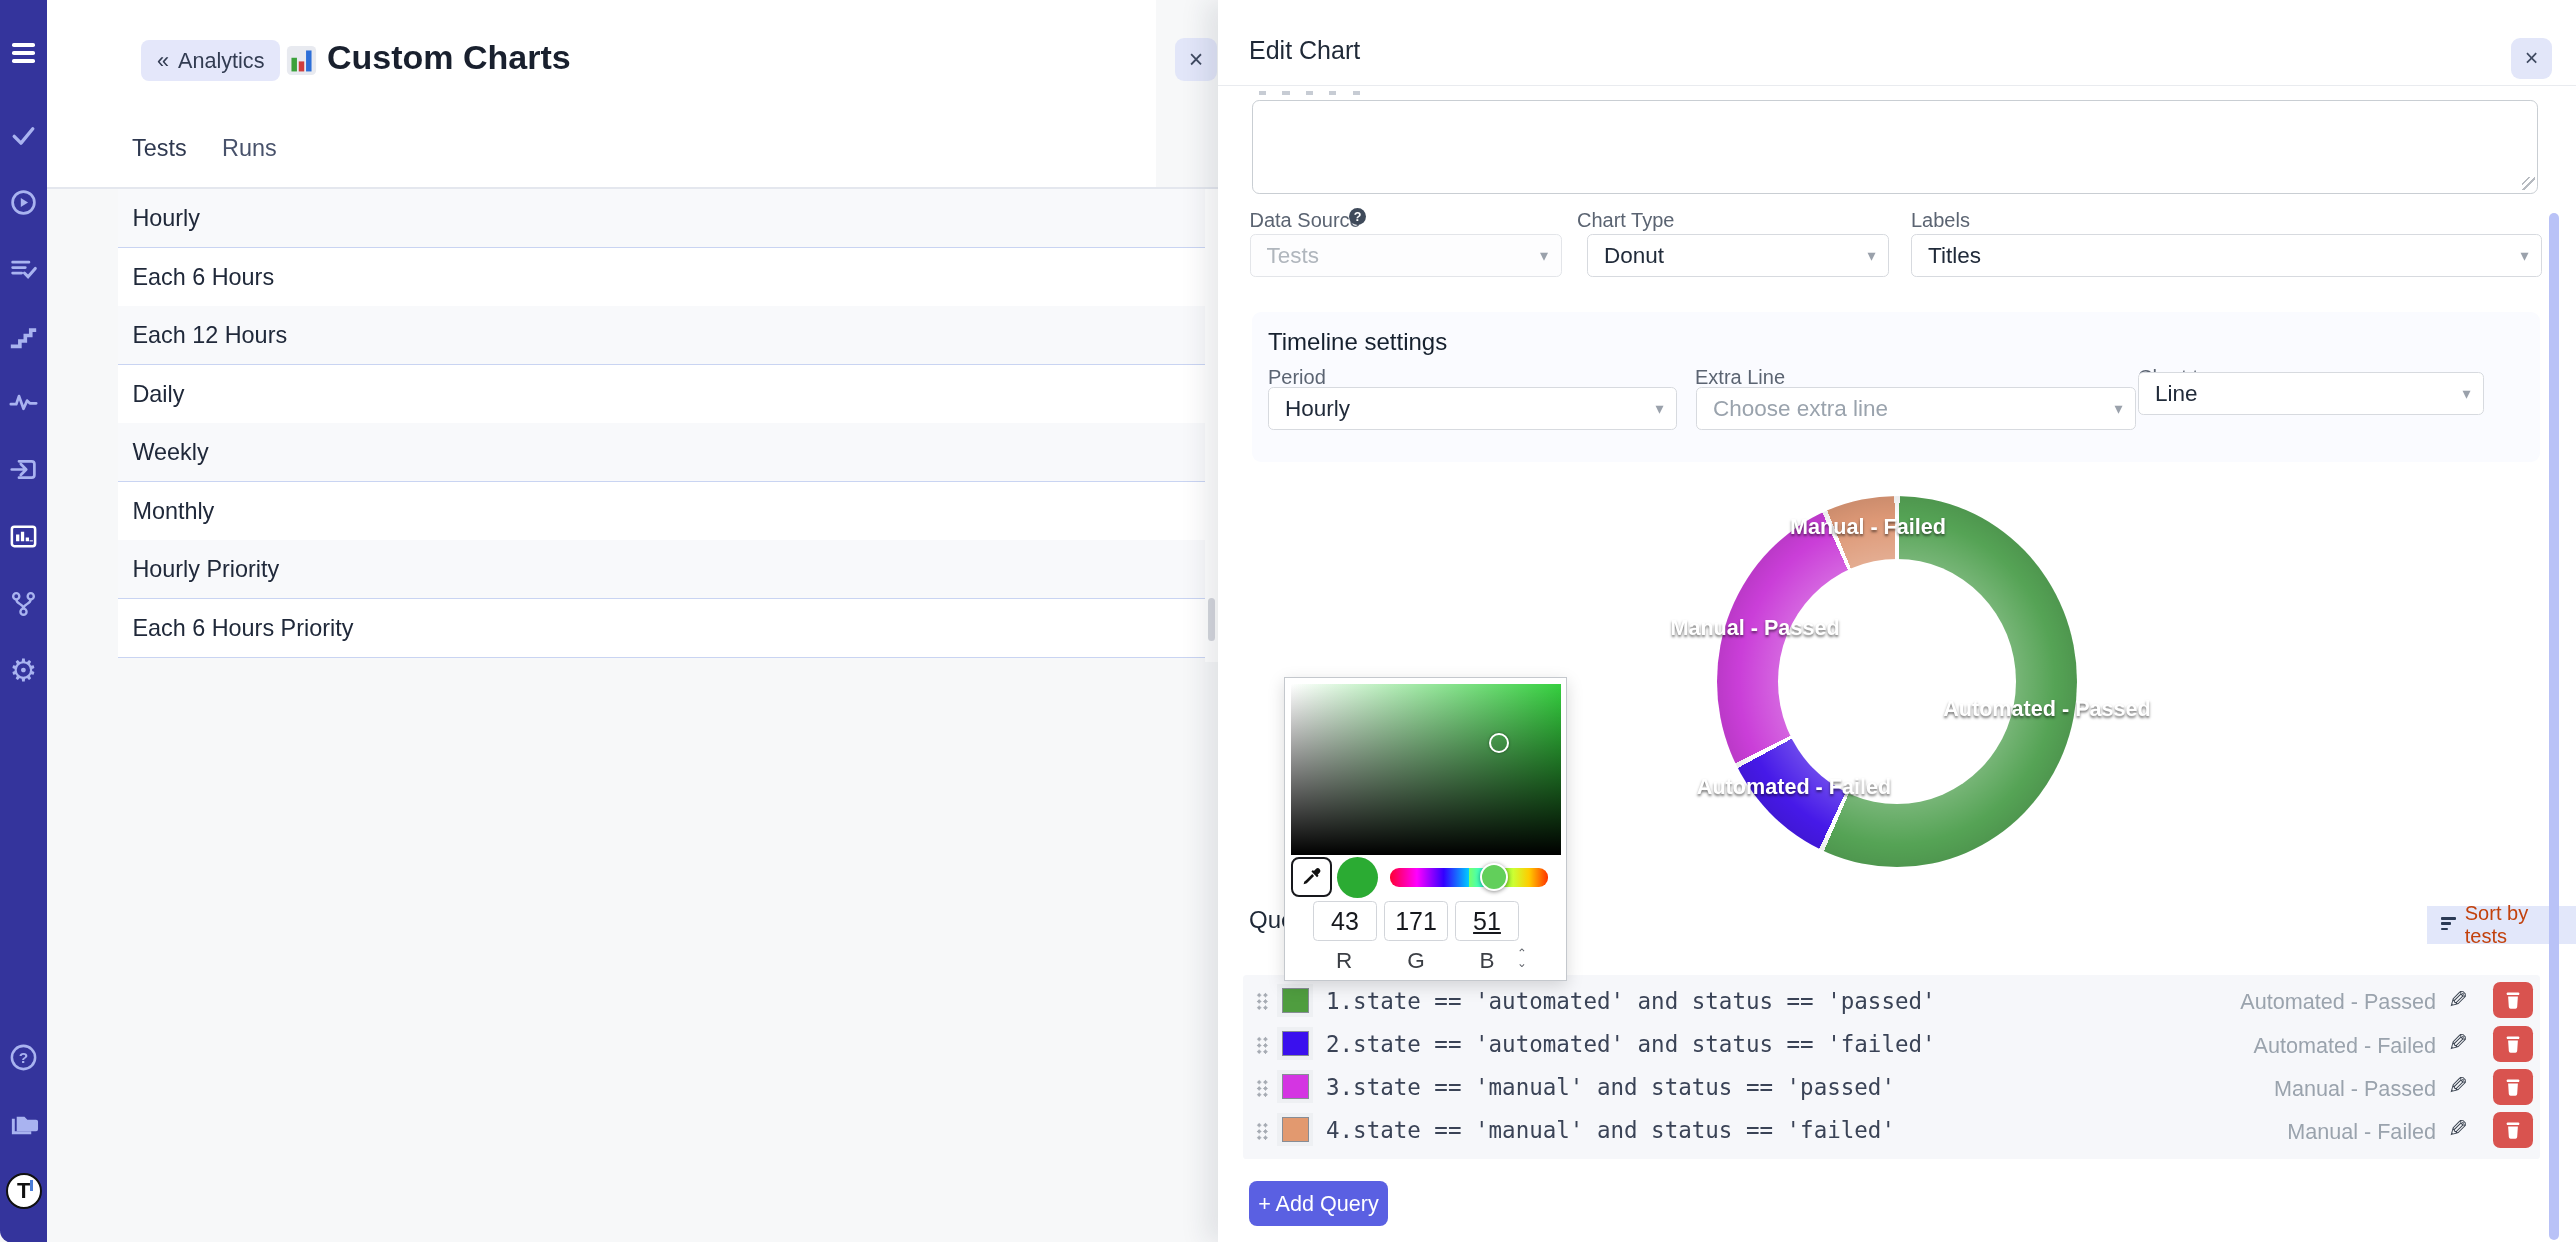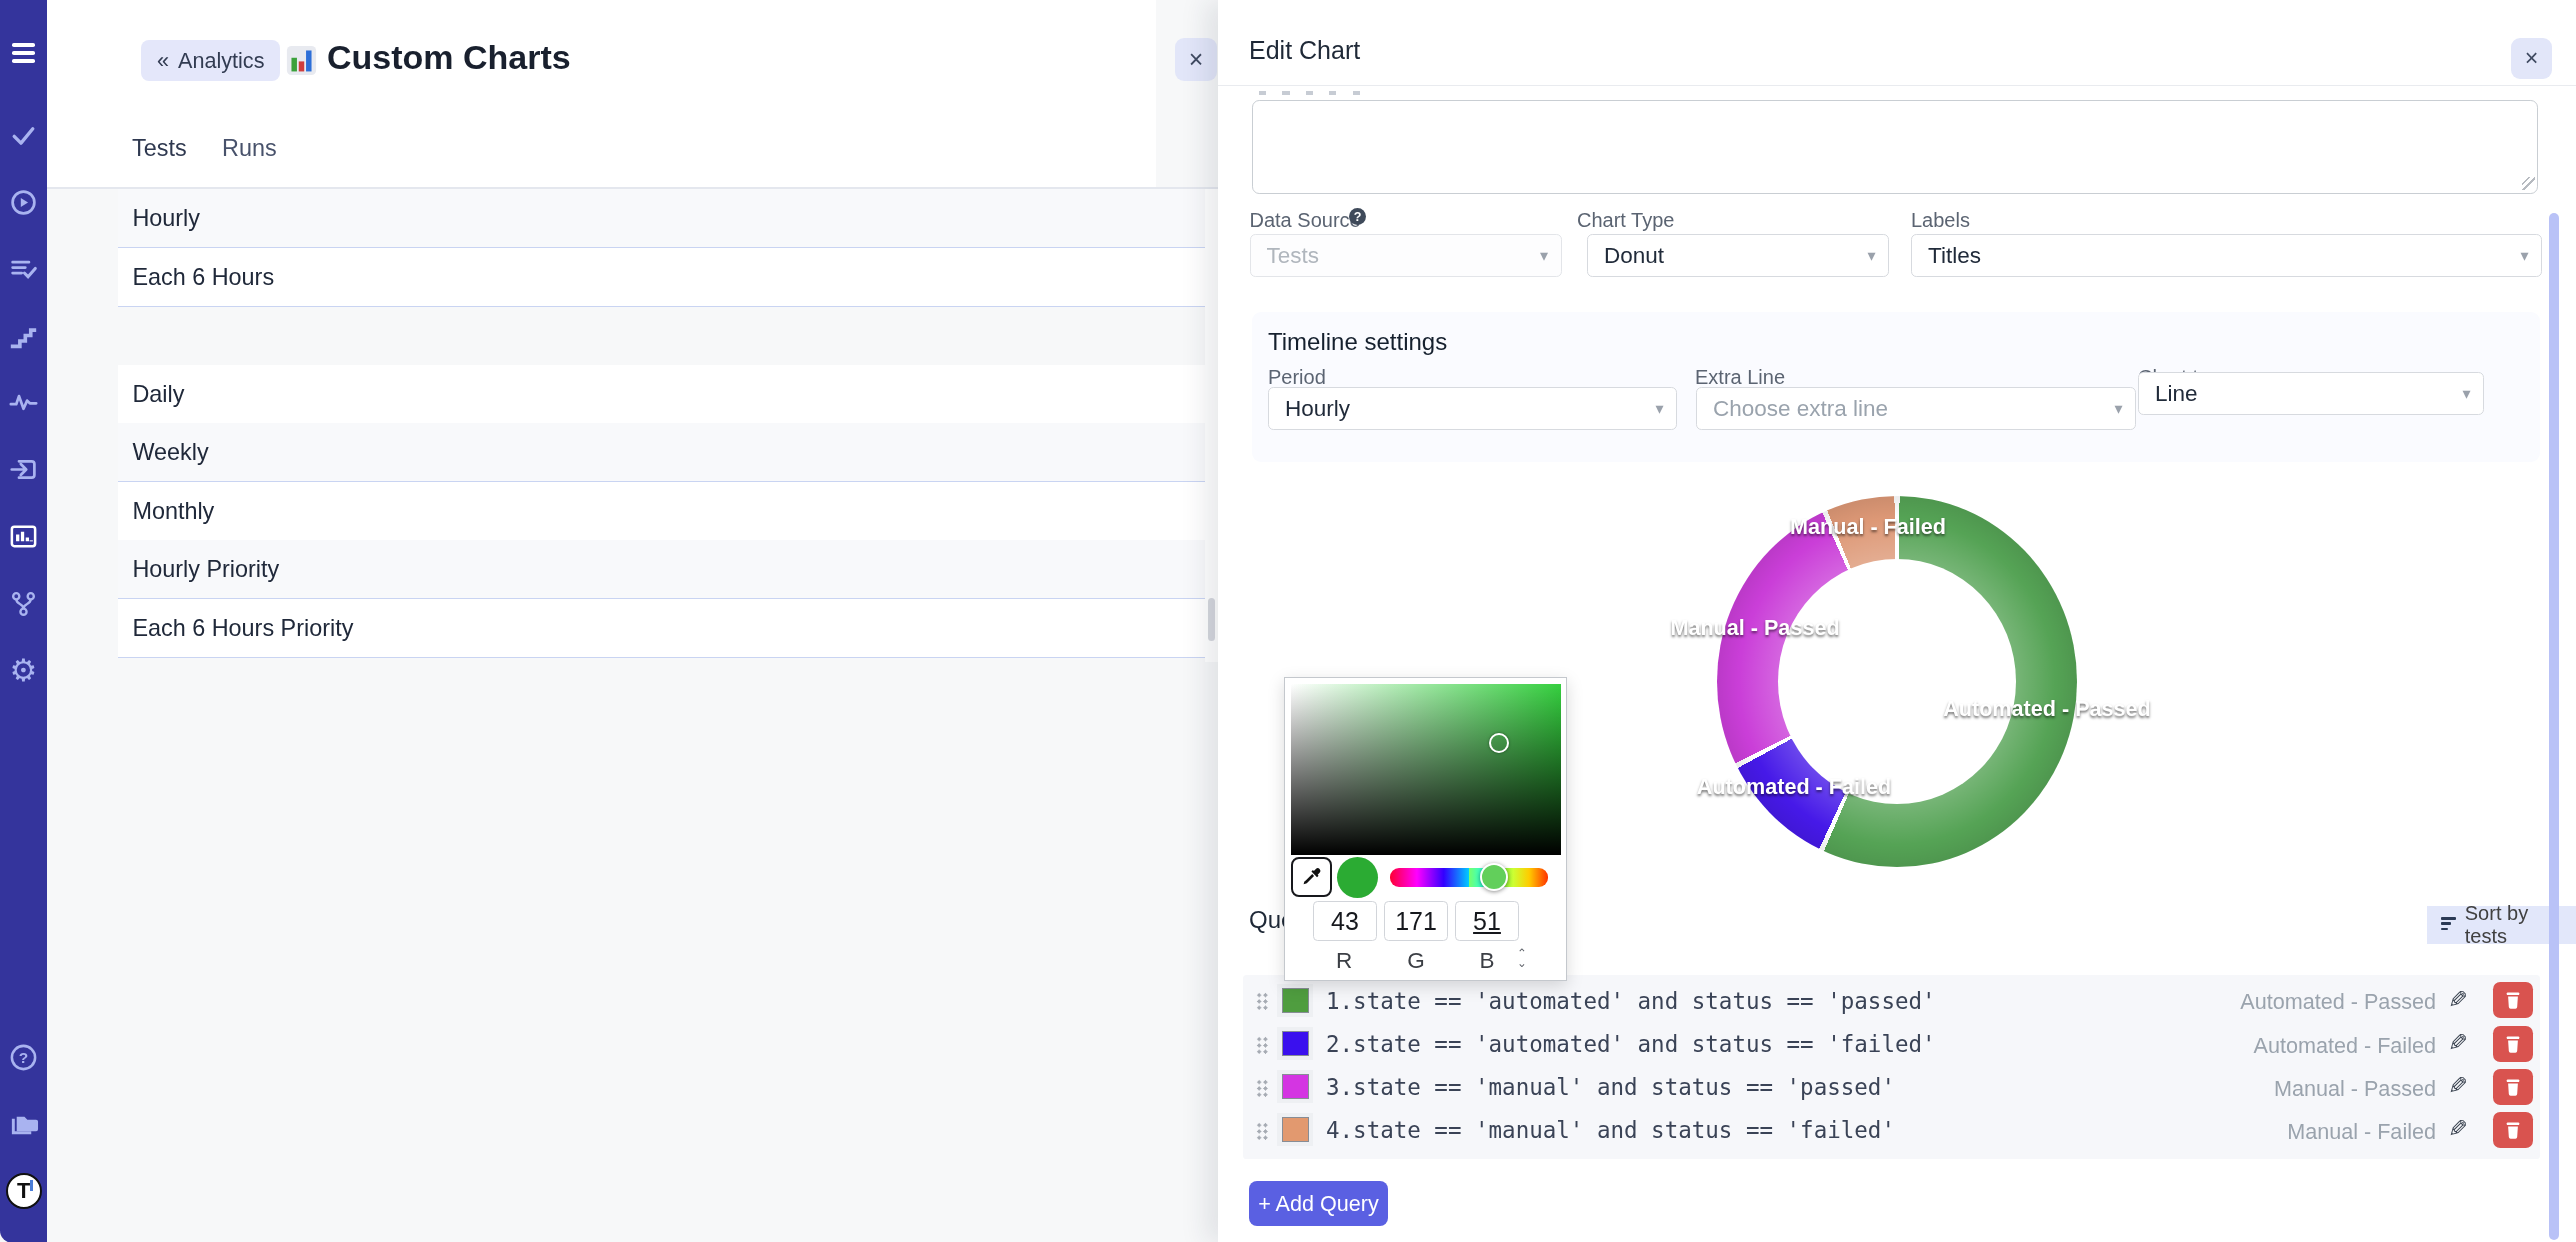--- a/index.html
+++ b/index.html
@@ -80,21 +80,21 @@
                   background:radial-gradient(closest-side, transparent 60%, rgba(255,255,255,.20) 66%, transparent 88%, rgba(0,0,0,.07) 99%); }
   .donut-hole { position:absolute; left:560px; top:559px; width:238px; height:245px;
                 border-radius:50%; background:#fff; }
   .slice-label { position:absolute; transform:translate(-50%,-50%); font-size:21.6px; font-weight:bold;
                  color:#fff; text-shadow:0 1.8px 2.7px rgba(0,0,0,.55); white-space:nowrap; z-index:3; }
 
   
   .queries-heading { position:absolute; left:31px; top:906px; font-size:24px; color:#1f2937; }
   .sort-btn { position:absolute; left:1209px; top:906px; height:38px; padding:0 14.4px;
               background:#e2e7fa; border-radius:0; display:flex; align-items:center; gap:9px;
-              font-size:20px; color:#404040; cursor:pointer; }
+              font-size:20px; color:#c2410c; cursor:pointer; }
   .sort-icon { display:inline-block; width:14.4px; }
   .sort-icon div { height:2.7px; background:#2b3a55; margin-bottom:2.7px; border-radius:0.9px; }
   .queries-box { position:absolute; left:25px; top:975px; width:1297px; height:184px;
                  background:#f6f7fa; border-radius:3.6px; }
   .q-row { position:absolute; left:0; width:1297px; height:43px; }
   .q-handle { position:absolute; left:12.6px; top:13.5px; width:12.6px; height:18px;
               background-image:radial-gradient(circle,#a6abb3 1.8px,transparent 2px);
               background-size:6.3px 6.3px; cursor:grab; }
   .q-swatch-wrap { position:absolute; left:34px; top:5.4px; width:36px; height:33px; background:#eef0f3;
                    display:flex; align-items:center; justify-content:center; cursor:pointer; }
@@ -240,20 +240,21 @@
   <div class="panel-close">
     <span>×</span>
   </div>
 
   <div class="tab" style="left:132px">Tests</div>
   <div class="tab t2" style="left:222px">Runs</div>
   <div class="tabs-divider"></div>
 
   <div class="chart-row alt" style="top:189px">Hourly</div>
   <div class="chart-row" style="top:248px">Each 6 Hours</div>
+  <div class="chart-row alt" style="top:306px">Each 12 Hours</div>
   <div class="chart-row" style="top:365px">Daily</div>
   <div class="chart-row alt" style="top:423px">Weekly</div>
   <div class="chart-row" style="top:482px">Monthly</div>
   <div class="chart-row alt" style="top:540px">Hourly Priority</div>
   <div class="chart-row" style="top:599px">Each 6 Hours Priority</div>
 
   <div class="left-scroll-track"></div>
   <div class="left-scroll-thumb"></div>
 
   <section class="drawer">

